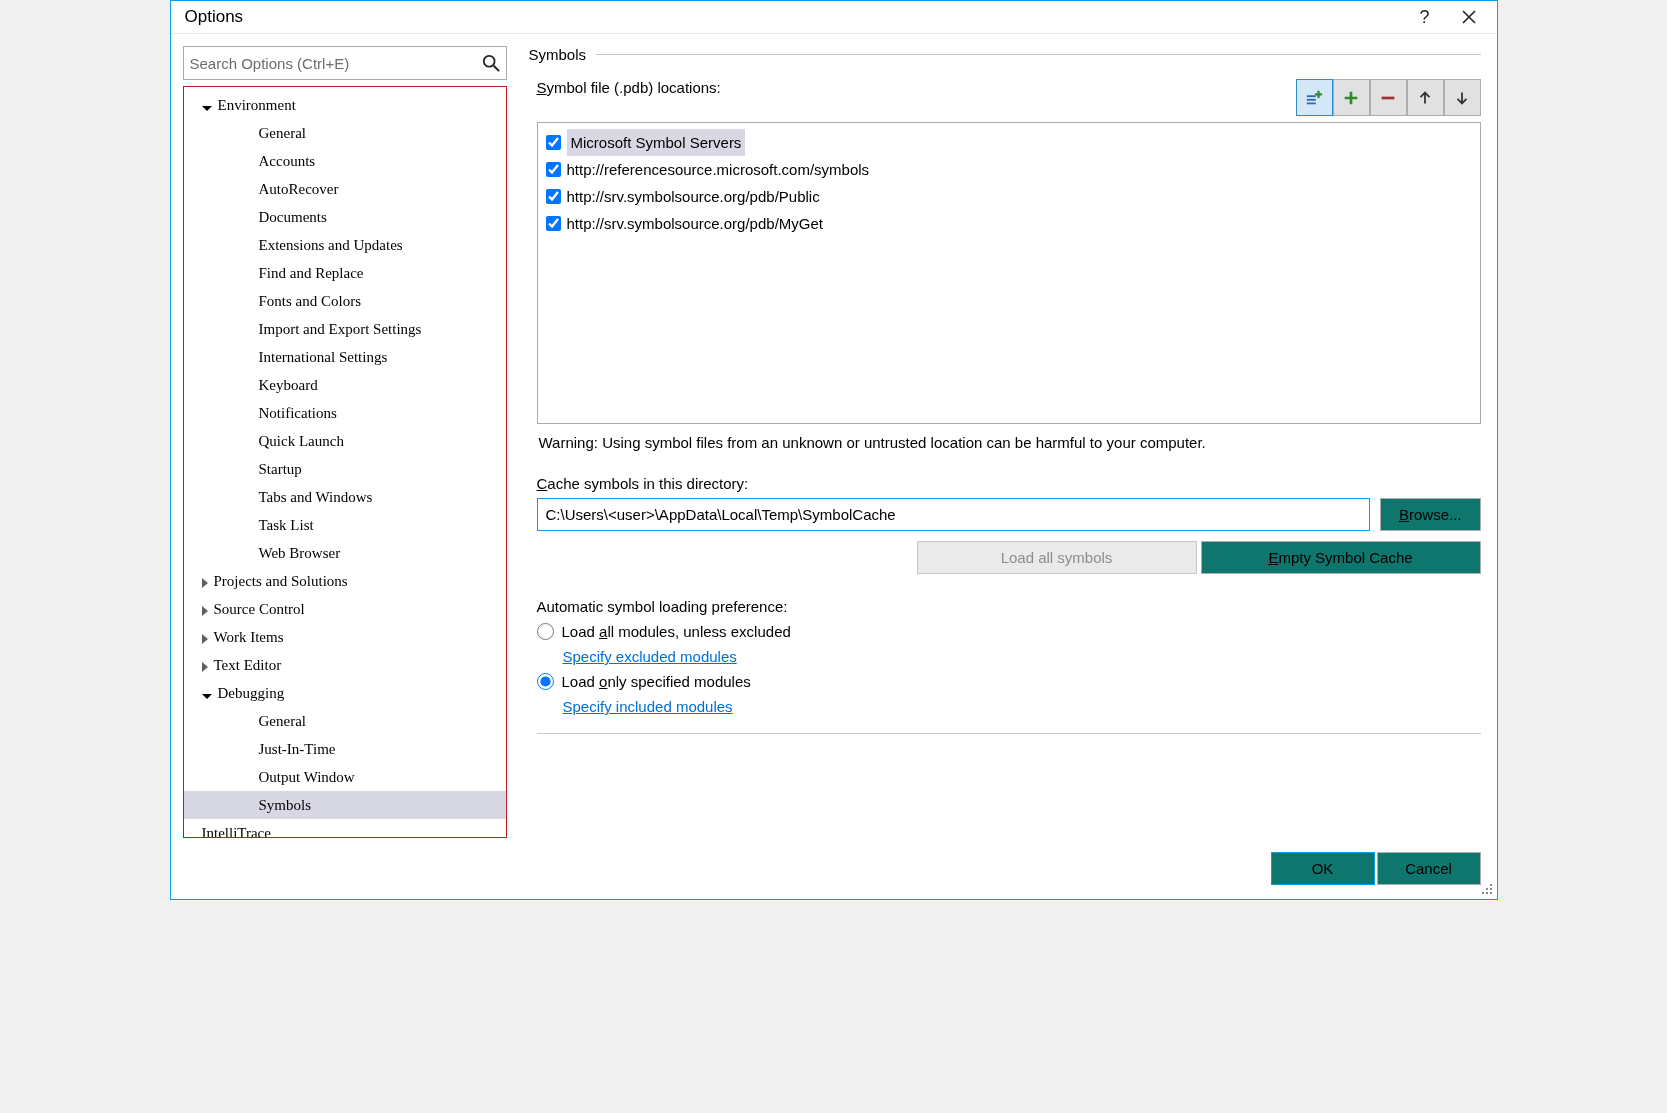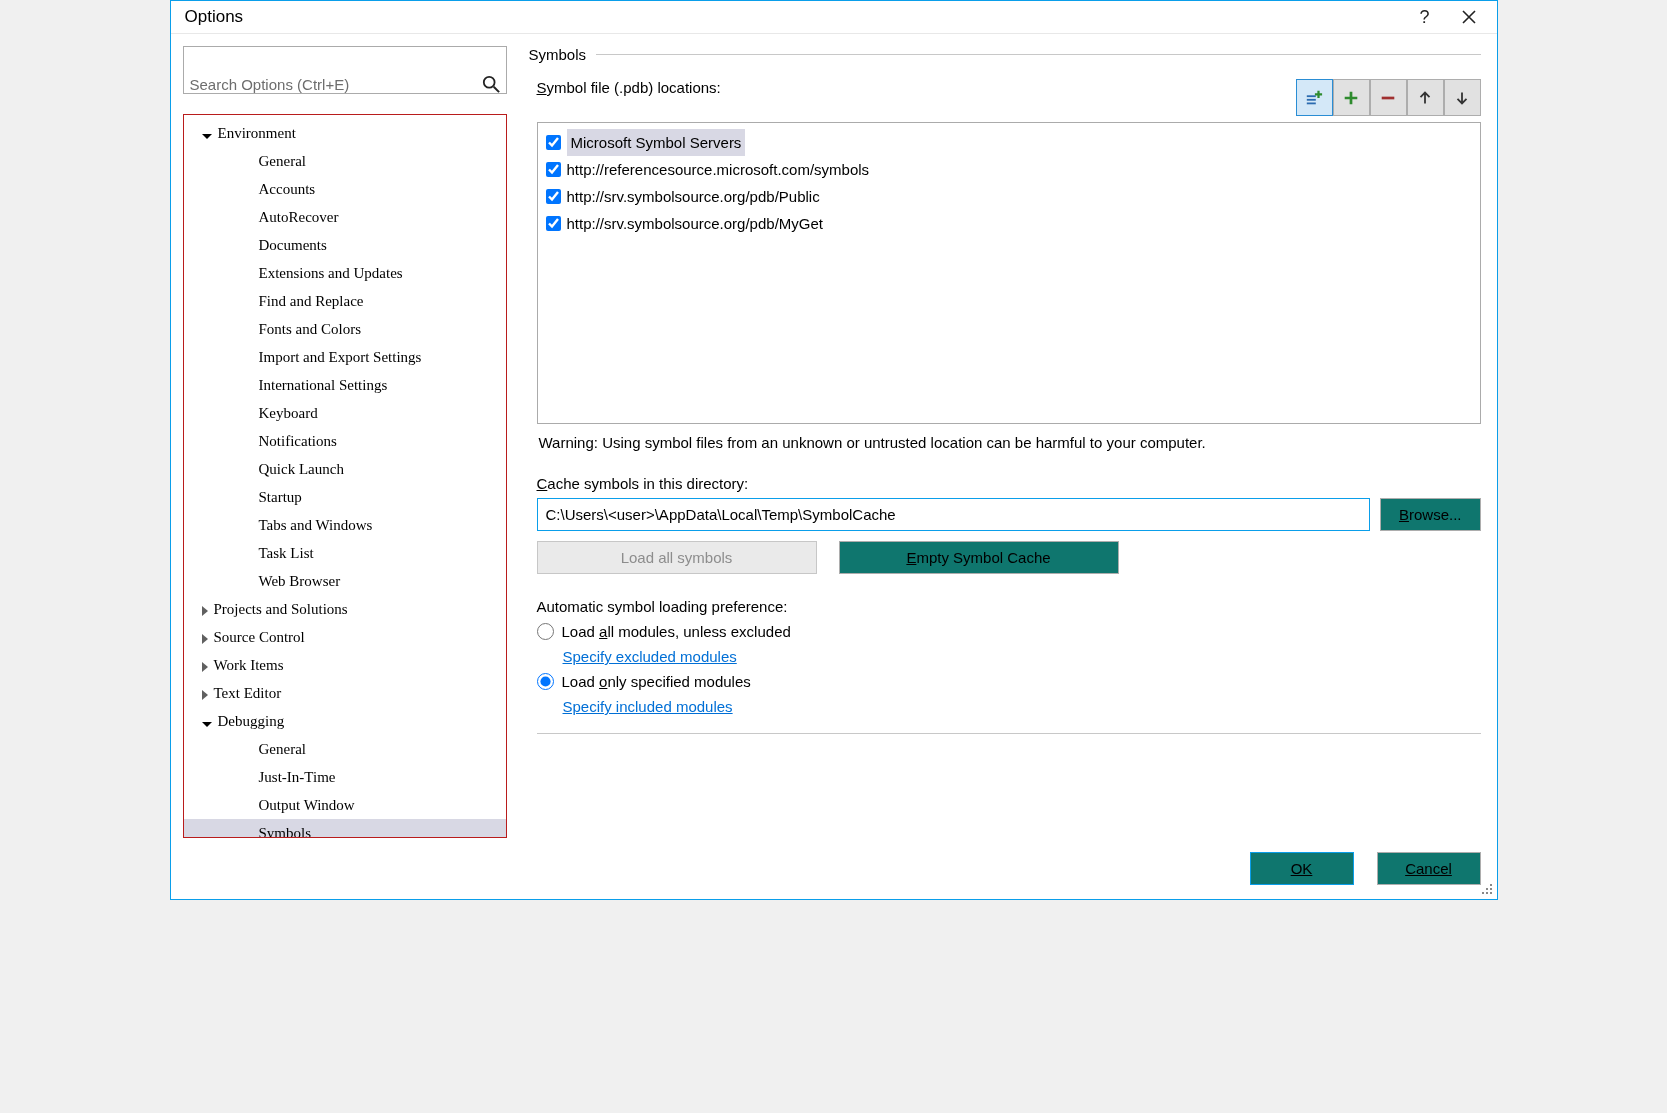--- a/index.html
+++ b/index.html
@@ -47,26 +47,26 @@
 
 .sidebar {
   width: 344px;
   border-right: none;
   display: flex;
   flex-direction: column;
   padding: 12px 0 0 12px;
 }
 .search-wrap {
   border: 1px solid #ababab;
-  height: 48px;
-  display: flex;
-  align-items: flex-end;
+  height: 34px;
+  display: flex;
+  align-items: center;
   padding: 0 6px;
   margin-right: 8px;
-  margin-bottom: 20px;
+  margin-bottom: 6px;
   background: #fff;
 }
 .search-wrap input {
   flex: 1;
   border: none;
   outline: none;
   font-size: 15px;
   color: #333;
   background: transparent;
 }
@@ -181,32 +181,31 @@
 .btn {
   border: 1px solid #adadad;
   background: #0f766e;
   font-size: 15px;
   padding: 7px 18px;
   cursor: pointer;
   font-family: inherit;
 }
 .btn:disabled { color: #8d8d8d; border-color: #c7c7c7; background: #eaeaea; cursor: default; }
 .btn.wide { min-width: 280px; }
-.cache-btns { display: flex; gap: 22px; margin-top: 10px; }
+.cache-btns { display: flex; gap: 4px; margin-top: 10px; justify-content: flex-end; }
 .auto-pref { margin-top: 24px; display:flex; flex-direction:column; gap:8px;}
 .radio-row { display: flex; align-items: flex-end; gap: 8px; }
 .radio-row input[type=radio]{ width:17px; height:17px; }
 .link { color: #006fd6; text-decoration: underline; cursor: pointer; margin-left: 26px; }
 .footer-sep { height:1px; background:#c8c8c8; margin-top:18px; }
 .footer {
   display: flex;
   justify-content: flex-end;
-  gap: 23px;
+  gap: 2px;
   padding: 14px 16px;
-  text-decoration: underline;
 }
 .footer .btn { min-width: 104px; }
 .footer .btn.ok { border-color: #0a9eea; }
 .grip{
   position:absolute; right:4px; bottom:4px; width:12px; height:12px;
   background:
    radial-gradient(circle,#888 1px,transparent 1.5px) 8px 0px/4px 4px,
    radial-gradient(circle,#888 1px,transparent 1.5px) 4px 4px/4px 4px,
    radial-gradient(circle,#888 1px,transparent 1.5px) 8px 4px/4px 4px,
    radial-gradient(circle,#888 1px,transparent 1.5px) 0px 8px/4px 4px,

